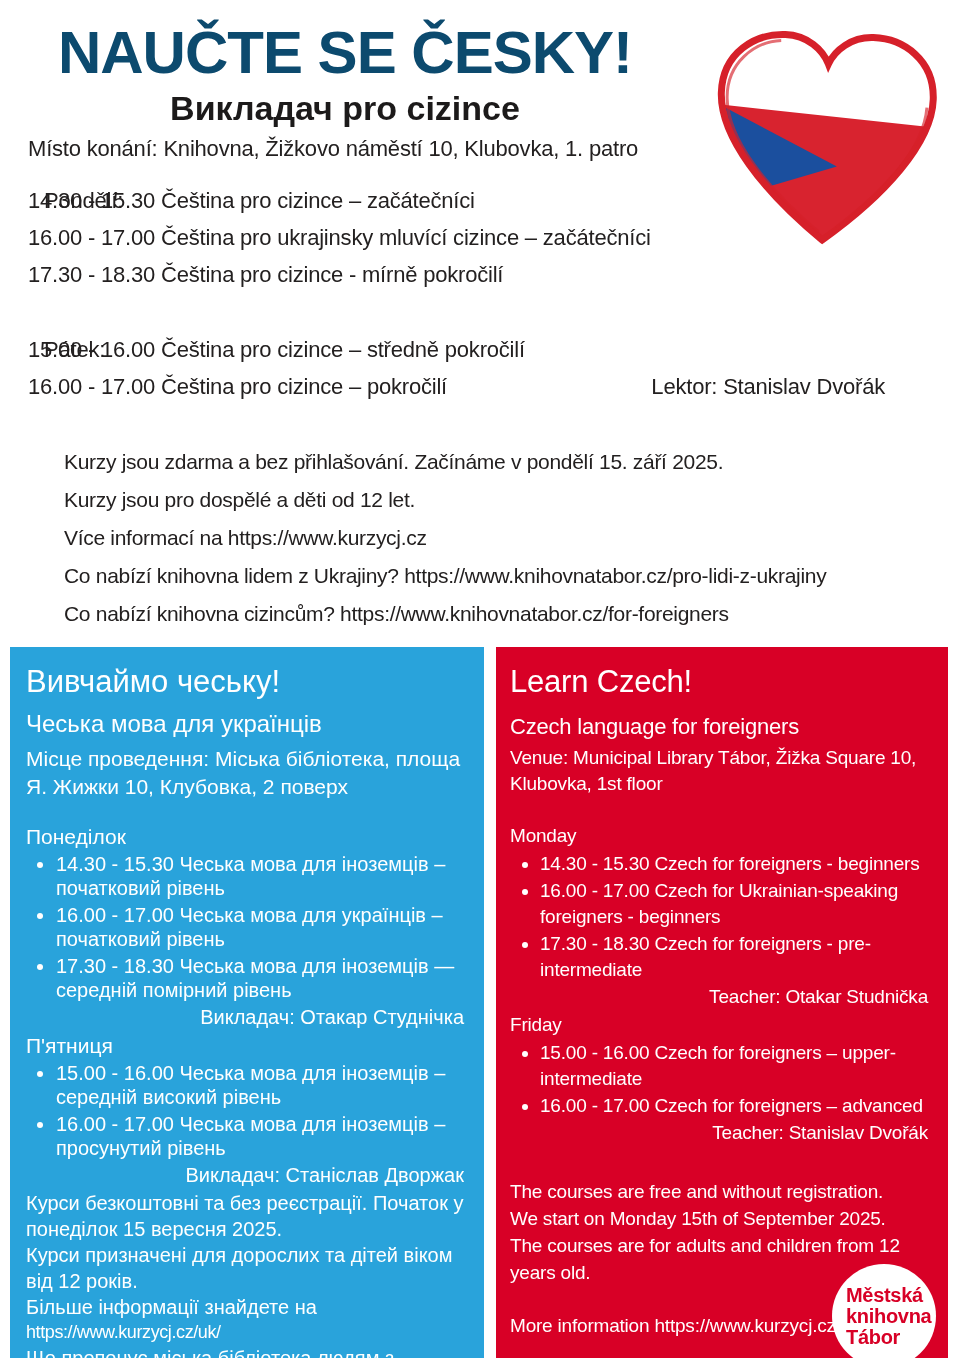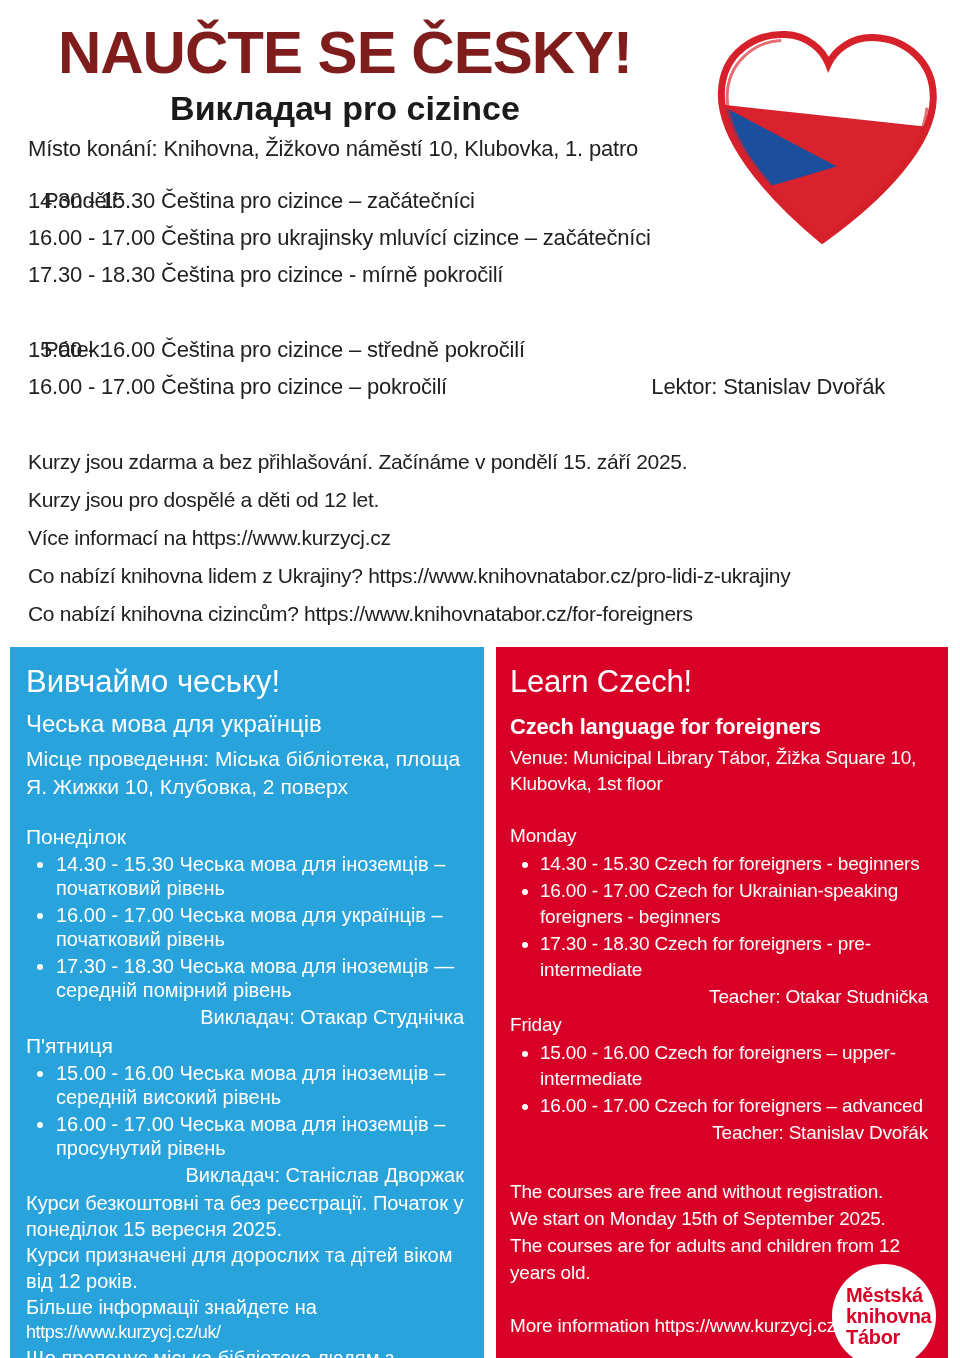--- a/index.html
+++ b/index.html
@@ -8,57 +8,57 @@
     font-family:"Liberation Sans", sans-serif;overflow:hidden;
     -webkit-font-smoothing:antialiased;
   }
   .poster{position:relative;width:960px;height:1358px;}
 
   
   .top{position:relative;}
   .title-col{width:690px;text-align:center;padding-top:18px;}
   .main-title{
     margin:0;font-size:60px;line-height:70px;font-weight:800;
-    color:#7f1d1d;letter-spacing:-1px;
+    color:#0c4a6e;letter-spacing:-1px;
   }
   .main-sub{margin:0;font-size:34px;line-height:40px;font-weight:700;color:#1c1a1a;}
   .heart-wrap{position:absolute;top:6px;right:4px;width:260px;height:254px;transform:rotate(2deg);}
 
   .venue-line{margin:8px 0 0 28px;font-size:22px;letter-spacing:-0.2px;}
 
   
   .schedule{margin-top:20px;font-size:22px;letter-spacing:-0.2px;}
   .day-block{position:relative;margin:0 0 38px 28px;}
   .day-label{position:absolute;left:16px;top:0;line-height:37px;}
   .day-lines{}
   .day-lines p{margin:0;line-height:37px;}
   .teacher-abs{position:absolute;right:75px;bottom:0;line-height:37px;}
 
   
-  .info{margin-top:16px;}
+  .info{margin-top:16px;padding-left:36px;}
   .info p{margin:0;padding-left:28px;font-size:21px;line-height:38px;letter-spacing:-0.3px;}
 
   
   .panels{display:flex;gap:12px;padding:0 10px;margin-top:14px;height:731px;box-sizing:border-box;}
   .panel{box-sizing:border-box;color:#ffffff;height:731px;overflow:hidden;}
   .panel.blue{width:474px;background:#29a3db;padding:12px 16px;}
   .panel.red{width:452px;background:#d80026;padding:12px 14px;position:relative;letter-spacing:-0.2px;}
 
   .p-title{margin:4px 0 8px;font-size:31px;line-height:38px;font-weight:400;}
   .b-sub{margin:0 0 6px;font-size:24px;line-height:30px;font-weight:400;}
   .b-venue{margin:0 0 22px;font-size:21px;line-height:28px;}
   .b-dayhead{margin:0;font-size:21px;line-height:27px;}
   .panel ul{margin:2px 0 0;padding-left:30px;}
   .panel.blue li{font-size:20px;line-height:24px;margin-bottom:3px;}
   .b-teacher{margin:2px 4px 2px 0;font-size:20px;line-height:25px;text-align:right;}
   .b-info{margin:0;font-size:20px;line-height:26px;}
   .b-url{margin:0;font-size:18px;line-height:25px;letter-spacing:-0.4px;}
   .b-offer{margin:0;font-size:20px;line-height:27px;}
 
-  .r-sub{margin:12px 0 4px;font-size:22px;line-height:28px;font-weight:700;}
+  .r-sub{margin:12px 0 4px;font-size:22px;line-height:28px;font-weight:400;}
   .r-venue{margin:0 0 26px;font-size:19px;line-height:26px;}
   .r-dayhead{margin:0;font-size:19px;line-height:26px;}
   .panel.red li{font-size:19px;line-height:26px;margin-bottom:1px;}
   .r-teacher{margin:0 6px 2px 0;font-size:19px;line-height:26px;text-align:right;}
   .r-info{margin:0;font-size:19px;line-height:27px;}
   .r-gap-lg{margin-top:32px;}
   .r-gap-md{margin-top:26px;}
 
   .logo-circle{
     position:absolute;right:12px;bottom:10px;width:104px;height:104px;

